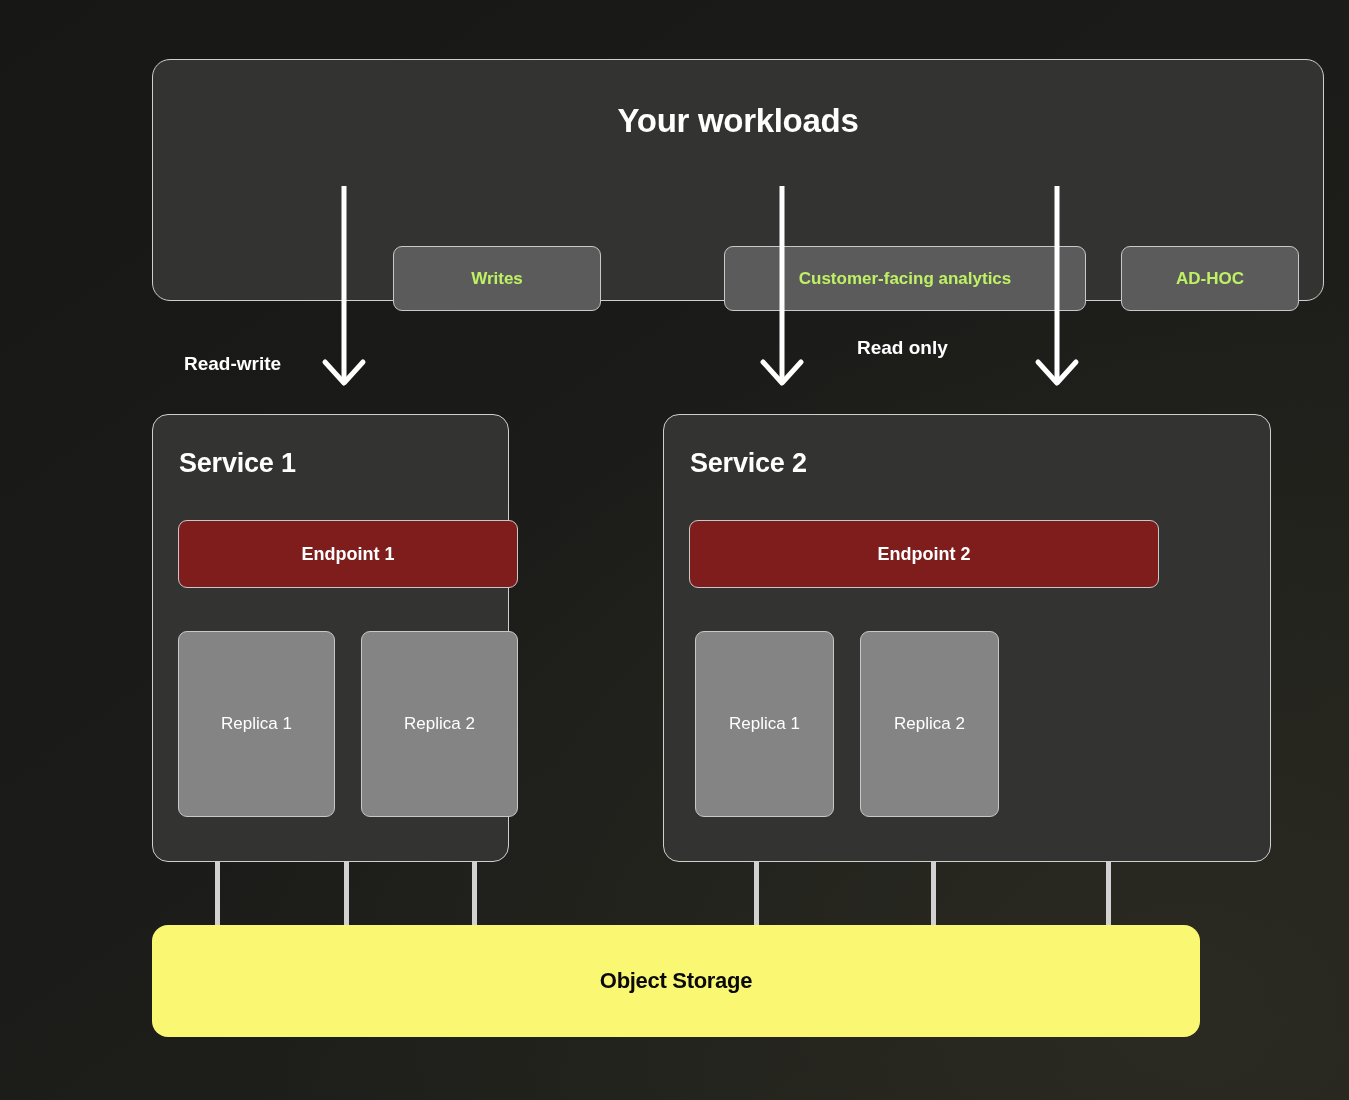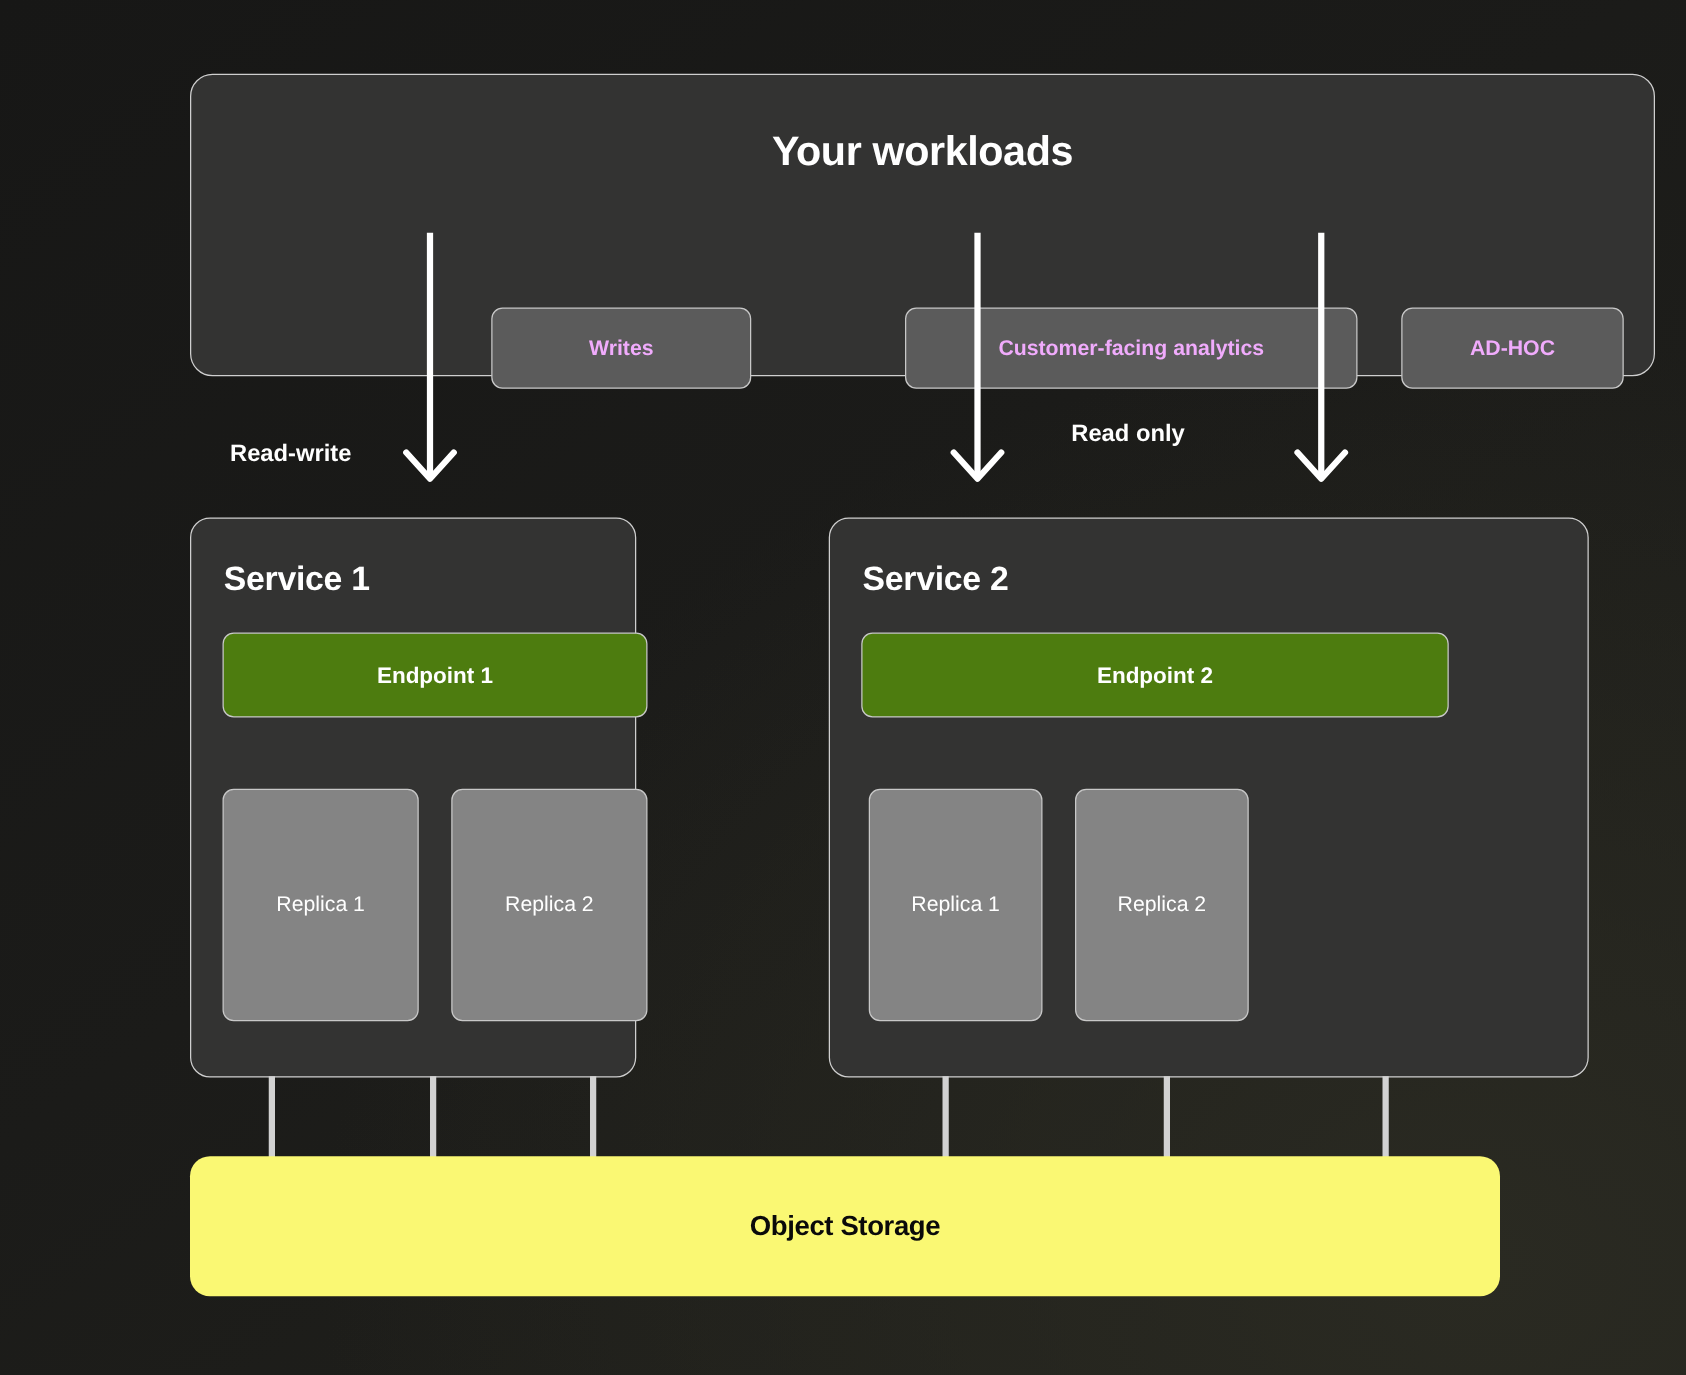--- a/index.html
+++ b/index.html
@@ -52,21 +52,21 @@
     font-weight: 700;
     letter-spacing: -0.3px;
   }
 
   .chip {
     position: absolute;
     box-sizing: border-box;
     background: #5b5b5b;
     border: 1.5px solid #c8c8c8;
     border-radius: 9px;
-    color: #f0abfc;
+    color: #bef264;
     font-size: 17px;
     font-weight: 700;
     display: flex;
     align-items: center;
     justify-content: center;
     text-align: left;
   }
   #chip-writes   { left: 240px; top: 186px; width: 208px; height: 65px; }
   #chip-cfa      { left: 571px; top: 186px; width: 362px; height: 65px; }
   #chip-adhoc    { left: 968px; top: 186px; width: 178px; height: 65px; }
@@ -113,23 +113,23 @@
     color: #ffffff;
     font-size: 27px;
     font-weight: 700;
     letter-spacing: -0.2px;
   }
 
   .endpoint {
     position: absolute;
     box-sizing: border-box;
     left: 25px;
-    top: 91px;
+    top: 105px;
     height: 68px;
-    background: #4d7c0f;
+    background: #7f1d1d;
     border: 1.5px solid #c8c8c8;
     border-radius: 9px;
     color: #ffffff;
     font-size: 18px;
     font-weight: 700;
     display: flex;
     align-items: center;
     justify-content: center;
   }
   #service1 .endpoint { width: 340px; }

